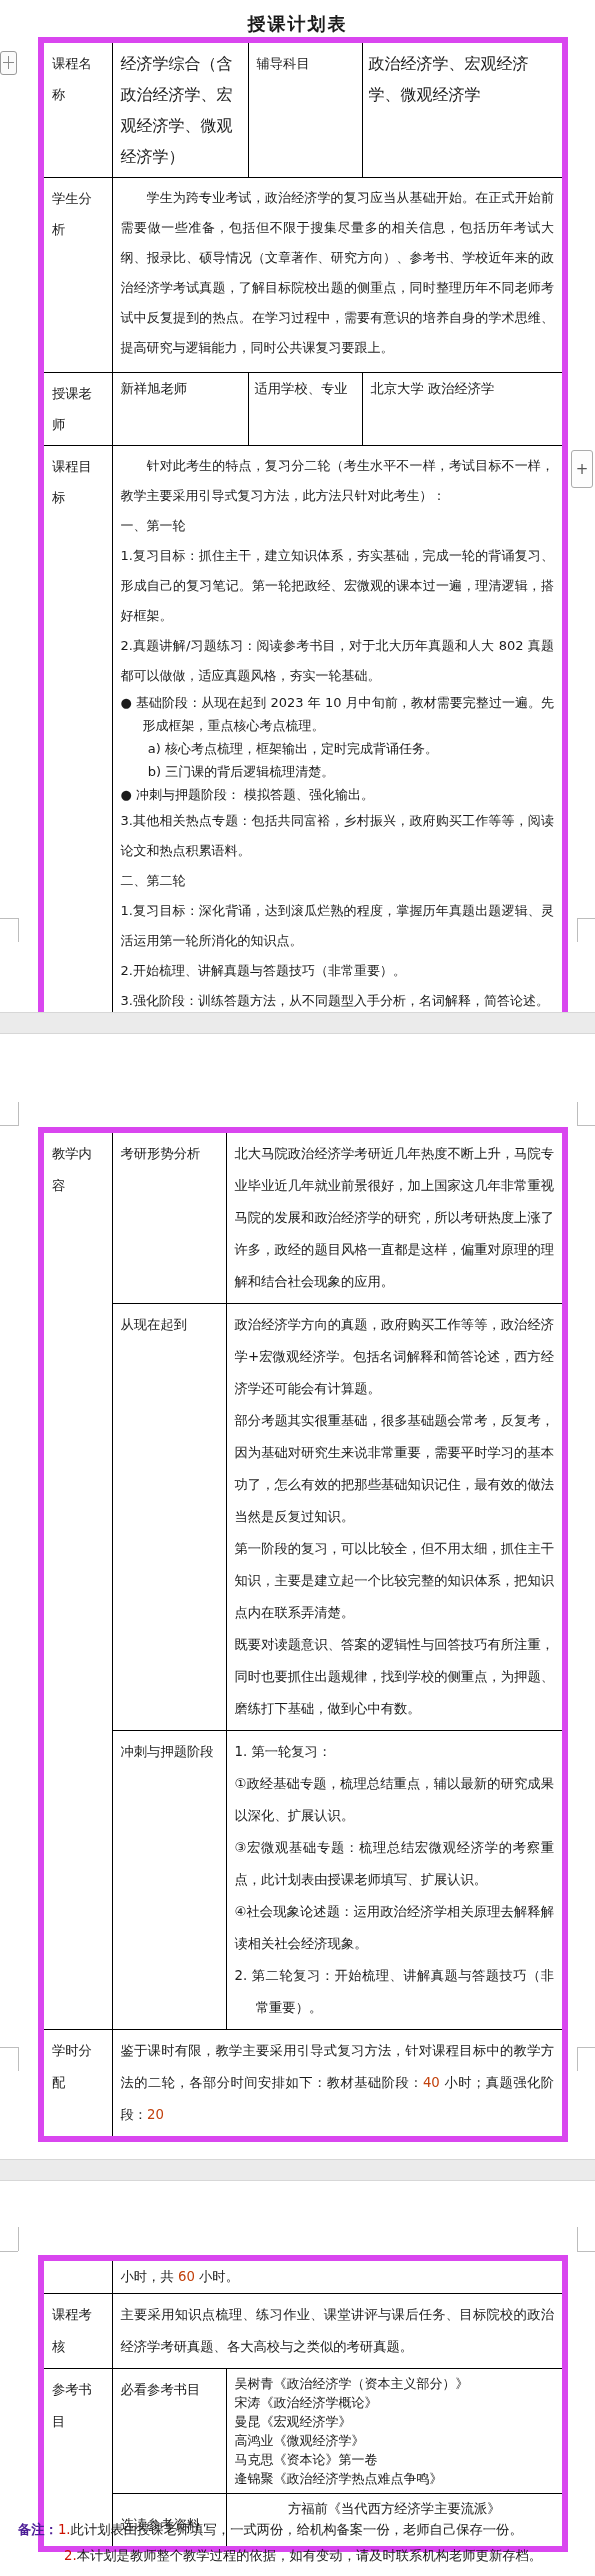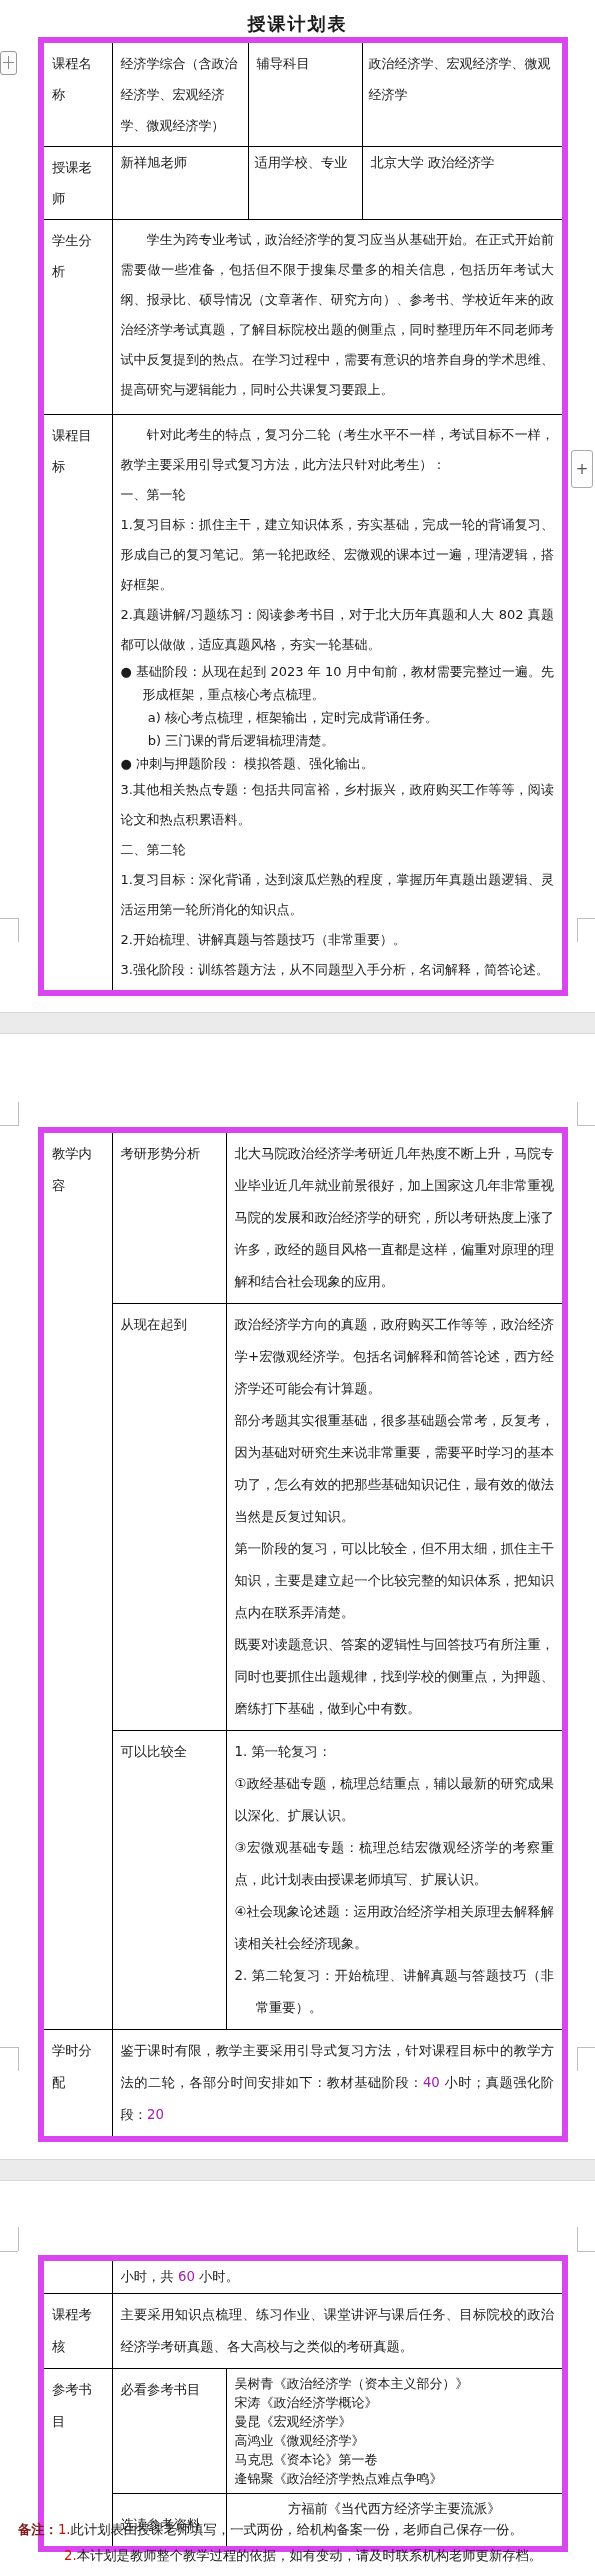--- a/index.html
+++ b/index.html
@@ -7,35 +7,35 @@
          font-family:"DejaVu Sans",sans-serif;color:#1b1b1b;}
   #doc-title{position:absolute;top:12px;left:0;width:595px;text-align:center;
              font-size:18px;font-weight:bold;letter-spacing:2px;}
   table.t{position:absolute;left:38px;width:524px;border-collapse:collapse;
           border:6px solid #d946ef;table-layout:fixed;}
   table.t td{border:1px solid #000;vertical-align:top;padding:5px 8px;
              font-size:13.3px;line-height:32px;word-break:break-all;}
   td.lab{padding-left:13px;line-height:22px;padding-top:9px;}
   
   #t1 td{line-height:31px;}
-  #t1 .big{font-size:13px;margin-top:40px;}
+  #t1 .big{font-size:16px;margin-top:40px;}
   .p{margin:0;text-align:justify;line-height:30px;font-size:13px;}
   .pind{text-indent:2em;}
   .sub{line-height:23px;}
   .hang{padding-left:1.7em;text-indent:-1.7em;}
   .ab{margin-left:2.1em;padding-left:1.6em;text-indent:-1.6em;}
   
   .p2{margin:0;text-align:justify;line-height:32px;}
   .numitem{padding-left:1.6em;text-indent:-1.6em;}
   .books div{line-height:19px;font-size:13px;}
   .centercell{text-align:center;}
-  .bluenum{color:#a21caf;}
+  .bluenum{color:#c2410c;}
   
   #notes{position:absolute;left:18px;top:2517px;width:566px;font-size:13.3px;line-height:26px;}
-  .red{color:#7f1d1d;font-weight:bold;}
+  .red{color:#4c1d95;font-weight:bold;}
   .rednum{color:#cc1100;}
   .note2{margin-left:46px;}
   
   .band{position:absolute;left:0;width:595px;height:20px;background:#ebebeb;
         border-top:1px solid #d7d7d7;border-bottom:1px solid #d7d7d7;}
   .mk{position:absolute;background:#bdbdbd;}
   #move-handle{position:absolute;left:0px;top:51px;width:15px;height:22px;border:1px solid #9a9a9a;
                border-radius:3px;background:#fbfbfb;}
   #move-handle .h,#move-handle .v{position:absolute;background:#8a8a8a;}
   #move-handle .h{left:2px;top:10px;width:11px;height:1px;}
@@ -63,31 +63,31 @@
         <col style="width:114px">
         <col style="width:203px">
       </colgroup>
     <tbody>
         <tr style="height:95px;">
       <td class="lab">课程名称</td>
       <td class="big">经济学综合（含政治经济学、宏观经济学、微观经济学）</td>
       <td class="lab">辅导科目</td>
       <td class="big" style="padding:5px 6px;">政治经济学、宏观经济学、微观经济学</td>
     </tr>
+    <tr style="height:195px;">
+      <td class="lab">学生分析</td>
+      <td colspan="3">
+        <p class="p pind">学生为跨专业考试，政治经济学的复习应当从基础开始。在正式开始前需要做一些准备，包括但不限于搜集尽量多的相关信息，包括历年考试大纲、报录比、硕导情况（文章著作、研究方向）、参考书、学校近年来的政治经济学考试真题，了解目标院校出题的侧重点，同时整理历年不同老师考试中反复提到的热点。在学习过程中，需要有意识的培养自身的学术思维、提高研究与逻辑能力，同时公共课复习要跟上。</p>
+      </td>
+    </tr>
     <tr style="height:30px;">
       <td class="lab" style="padding-top:5px;">授课老师</td>
       <td style="line-height:22px;">新祥旭老师</td>
       <td style="line-height:22px;padding-left:6px;">适用学校、专业</td>
       <td style="line-height:22px;">北京大学 政治经济学</td>
-    </tr>
-    <tr style="height:195px;">
-      <td class="lab">学生分析</td>
-      <td colspan="3">
-        <p class="p pind">学生为跨专业考试，政治经济学的复习应当从基础开始。在正式开始前需要做一些准备，包括但不限于搜集尽量多的相关信息，包括历年考试大纲、报录比、硕导情况（文章著作、研究方向）、参考书、学校近年来的政治经济学考试真题，了解目标院校出题的侧重点，同时整理历年不同老师考试中反复提到的热点。在学习过程中，需要有意识的培养自身的学术思维、提高研究与逻辑能力，同时公共课复习要跟上。</p>
-      </td>
     </tr>
     <tr>
       <td class="lab">课程目标</td>
       <td colspan="3">
         <p class="p pind">针对此考生的特点，复习分二轮（考生水平不一样，考试目标不一样，教学主要采用引导式复习方法，此方法只针对此考生）：</p>
         <p class="p">一、第一轮</p>
         <p class="p">1.复习目标：抓住主干，建立知识体系，夯实基础，完成一轮的背诵复习、形成自己的复习笔记。第一轮把政经、宏微观的课本过一遍，理清逻辑，搭好框架。</p>
         <p class="p">2.真题讲解/习题练习：阅读参考书目，对于北大历年真题和人大 802 真题都可以做做，适应真题风格，夯实一轮基础。</p>
         <p class="p sub hang">● 基础阶段：从现在起到 2023 年 10 月中旬前，教材需要完整过一遍。先形成框架，重点核心考点梳理。</p>
         <p class="p sub ab">a)  核心考点梳理，框架输出，定时完成背诵任务。</p>
@@ -134,21 +134,21 @@
     <tr style="height:403px;">
       <td class="lab" style="padding-left:8px;">从现在起到</td>
       <td>
         <p class="p2">政治经济学方向的真题，政府购买工作等等，政治经济学+宏微观经济学。包括名词解释和简答论述，西方经济学还可能会有计算题。</p>
         <p class="p2">部分考题其实很重基础，很多基础题会常考，反复考，因为基础对研究生来说非常重要，需要平时学习的基本功了，怎么有效的把那些基础知识记住，最有效的做法当然是反复过知识。</p>
         <p class="p2">第一阶段的复习，可以比较全，但不用太细，抓住主干知识，主要是建立起一个比较完整的知识体系，把知识点内在联系弄清楚。</p>
         <p class="p2">既要对读题意识、答案的逻辑性与回答技巧有所注重，同时也要抓住出题规律，找到学校的侧重点，为押题、磨练打下基础，做到心中有数。</p>
       </td>
     </tr>
     <tr style="height:267px;">
-      <td class="lab" style="padding-left:8px;">可以比较全</td>
+      <td class="lab" style="padding-left:8px;">冲刺与押题阶段</td>
       <td>
         <p class="p2 numitem">1.  第一轮复习：</p>
         <p class="p2">①政经基础专题，梳理总结重点，辅以最新的研究成果以深化、扩展认识。</p>
         <p class="p2">③宏微观基础专题：梳理总结宏微观经济学的考察重点，此计划表由授课老师填写、扩展认识。</p>
         <p class="p2">④社会现象论述题：运用政治经济学相关原理去解释解读相关社会经济现象。</p>
         <p class="p2 numitem">2.  第二轮复习：开始梳理、讲解真题与答题技巧（非常重要）。</p>
       </td>
     </tr>
     <tr style="height:65px;">
       <td class="lab">学时分配</td>

